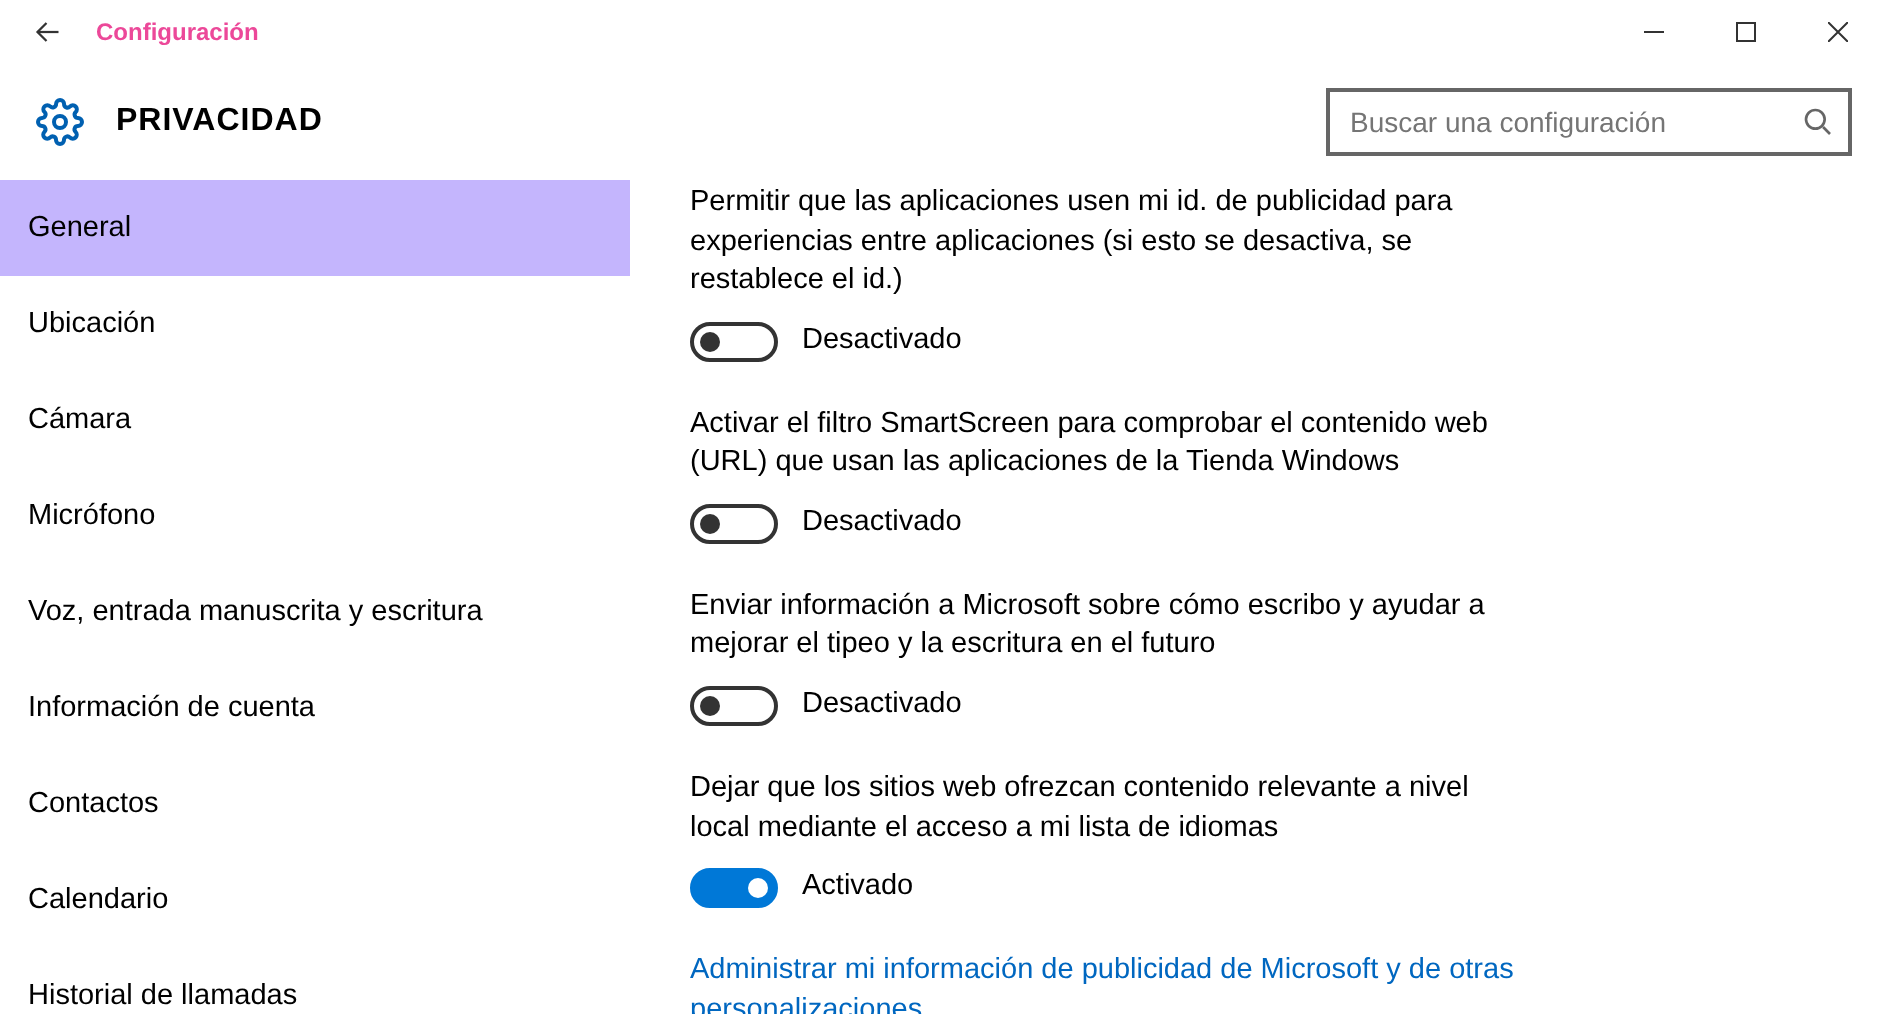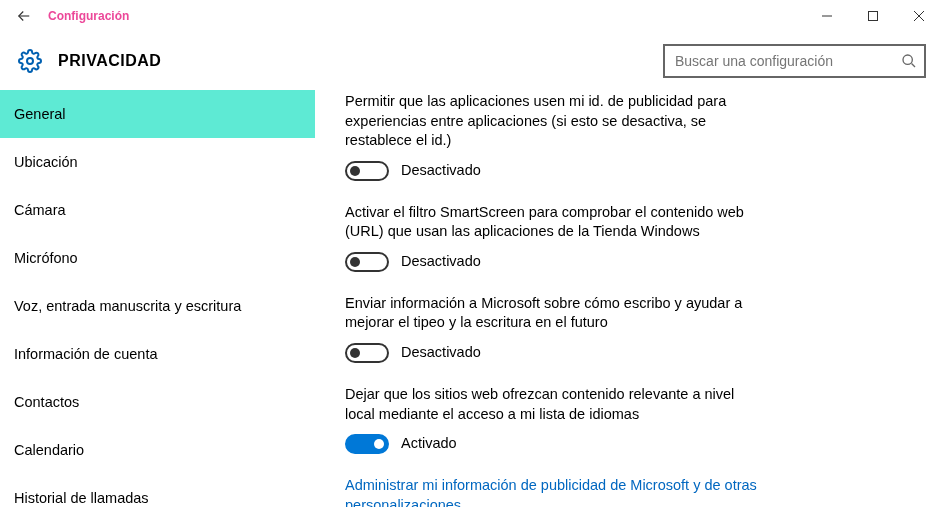--- a/index.html
+++ b/index.html
@@ -82,21 +82,21 @@
   .nav-item {
     height: 48px;
     display: flex;
     align-items: center;
     padding: 0 14px;
     font-size: 14.5px;
     color: #000;
     border-bottom: 0;
   }
   .nav-item.selected {
-    background: #5eead4;
+    background: #c4b5fd;
     color: #000;
   }
   .content {
     flex: 1;
     padding: 0 30px 20px 30px;
     overflow-y: auto;
     font-size: 14.5px;
     line-height: 1.35;
   }
   .setting {

